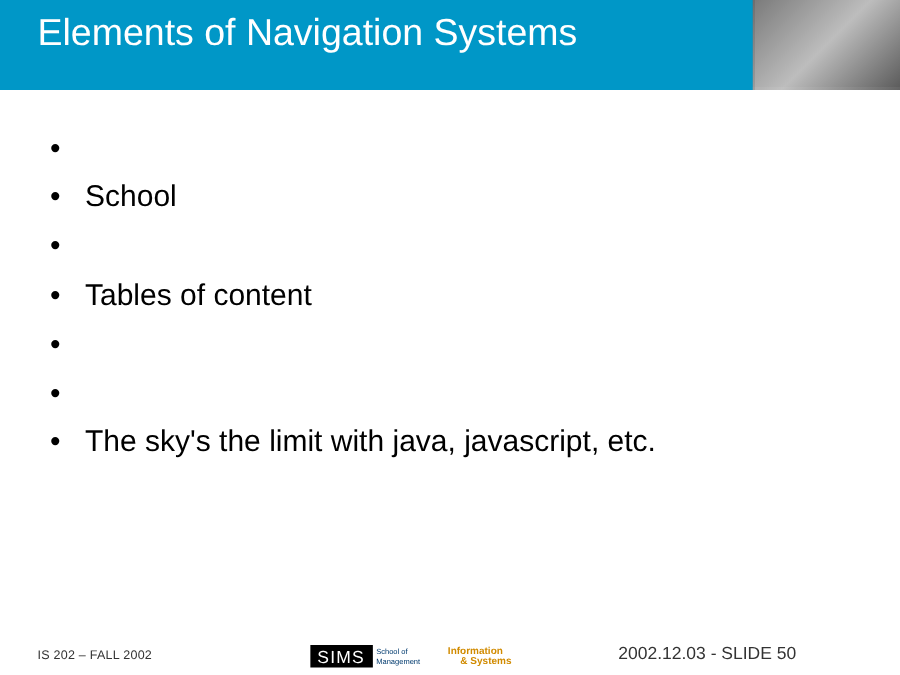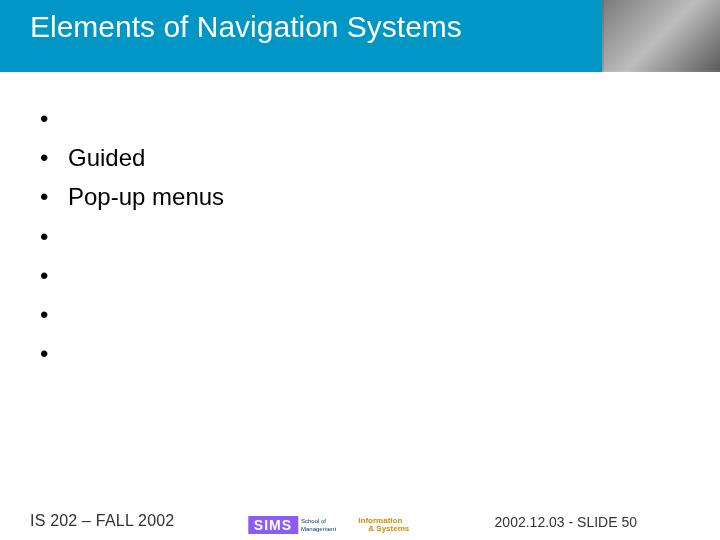--- a/index.html
+++ b/index.html
@@ -63,44 +63,44 @@
   .footer {
     position: absolute;
     left: 0; right: 0; bottom: 0;
     height: 32px;
     background: #fff;
   }
   .footer-left {
     position: absolute;
     left: 30px;
     bottom: 10px;
-    font-size: 16px;
+    font-size: 10px;
     color: #333;
     letter-spacing: 0.2px;
   }
   .footer-right {
     position: absolute;
     right: 20px;
     bottom: 10px;
     font-size: 14px;
     color: #333;
   }
   .footer-center {
     position: absolute;
     left: 50%;
     transform: translateX(-50%);
     bottom: 6px;
     display: flex;
     align-items: center;
     gap: 3px;
   }
   .sims-block {
-    background: #8b5cf6;
+    background: #000000;
     color: #fff;
-    font-weight: bold;
+    font-weight: normal;
     font-size: 14px;
     padding: 1px 6px;
     letter-spacing: 1px;
   }
   .sims-text {
     font-size: 8px;
     line-height: 1;
     color: #003a6e;
     font-weight: bold;
   }
@@ -117,37 +117,38 @@
     <div class="corner-image"></div>
   </div>
 
   <div class="content">
     <ul class="bullets">
       <li>
           <span class="dot">•</span>
         </li>
       <li>
           <span class="dot">•</span>
-          <span>Guided</span>
+          <span>School</span>
         </li>
       <li>
           <span class="dot">•</span>
-          <span>Pop-up menus</span>
+        </li>
+      <li>
+          <span class="dot">•</span>
+          <span>Tables of content</span>
         </li>
       <li>
           <span class="dot">•</span>
         </li>
       <li>
           <span class="dot">•</span>
         </li>
       <li>
           <span class="dot">•</span>
-        </li>
-      <li>
-          <span class="dot">•</span>
+          <span>The sky's the limit with java, javascript, etc.</span>
         </li>
     </ul>
   </div>
 
   <div class="footer">
     <div class="footer-left">IS 202 – FALL 2002</div>
     <div class="footer-center">
       <div class="sims-block">SIMS</div>
       <div class="sims-text">
         <div><span class="small">School of</span> <span class="info">Information</span></div>

